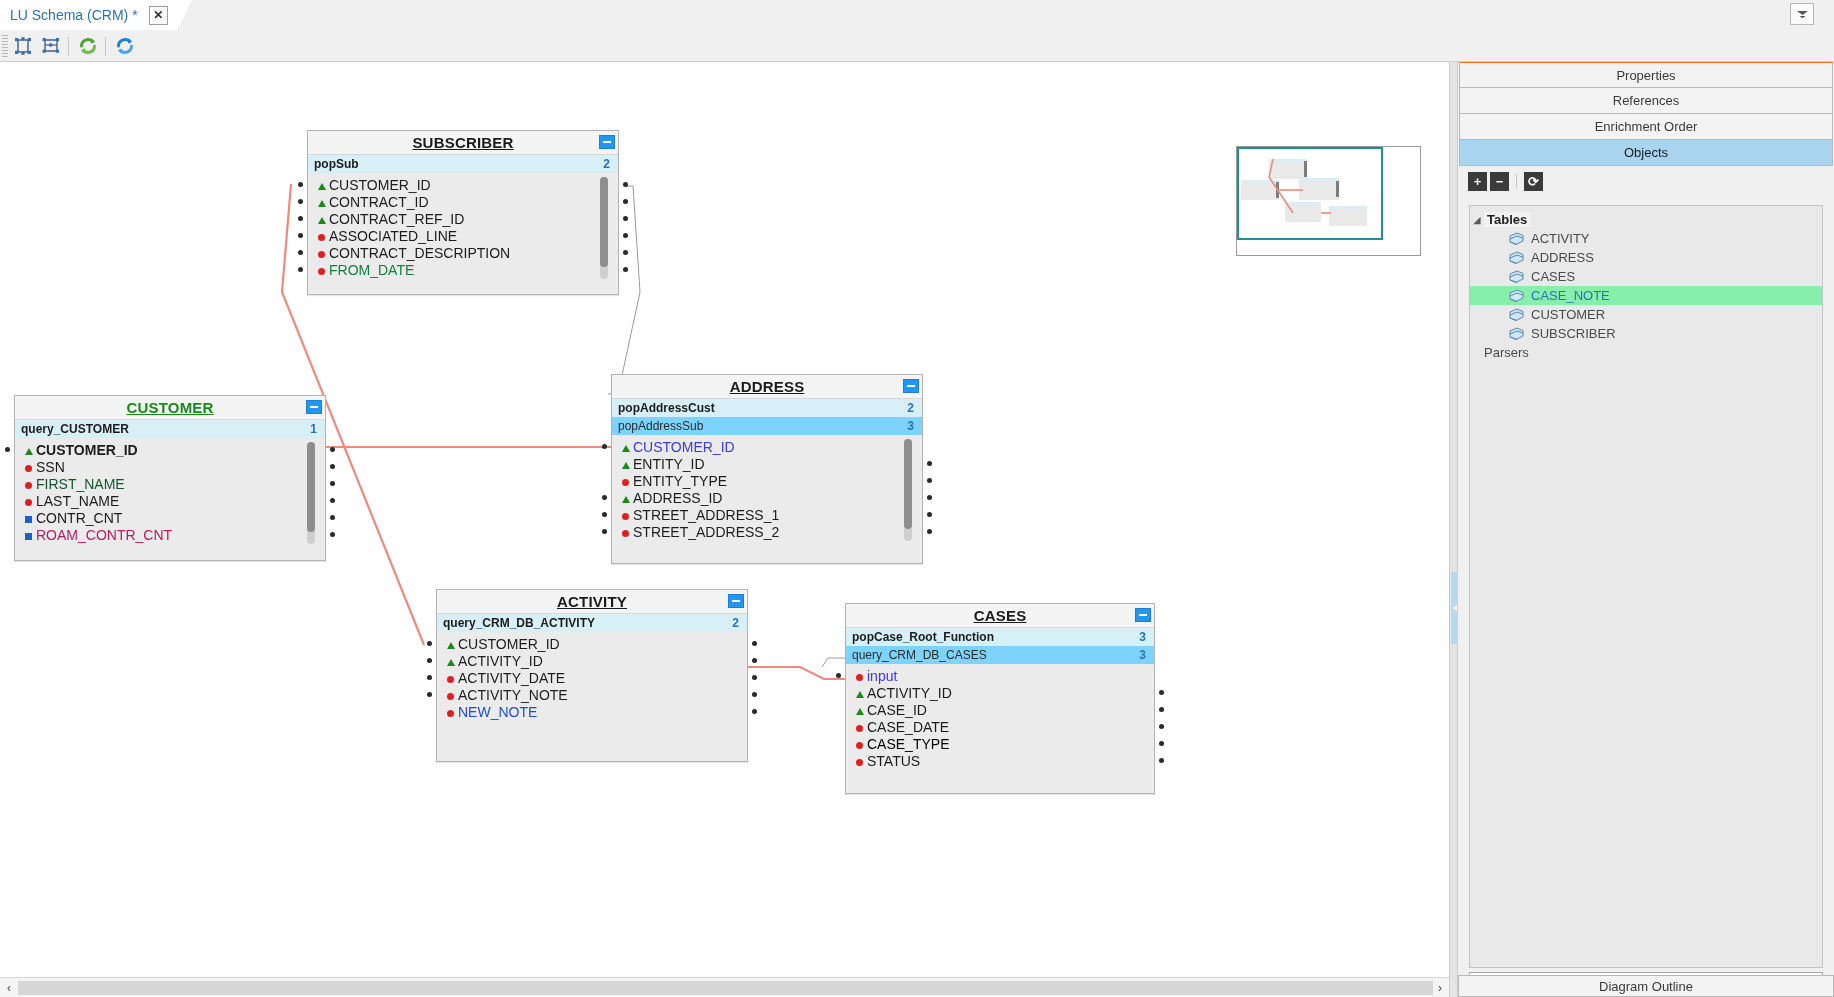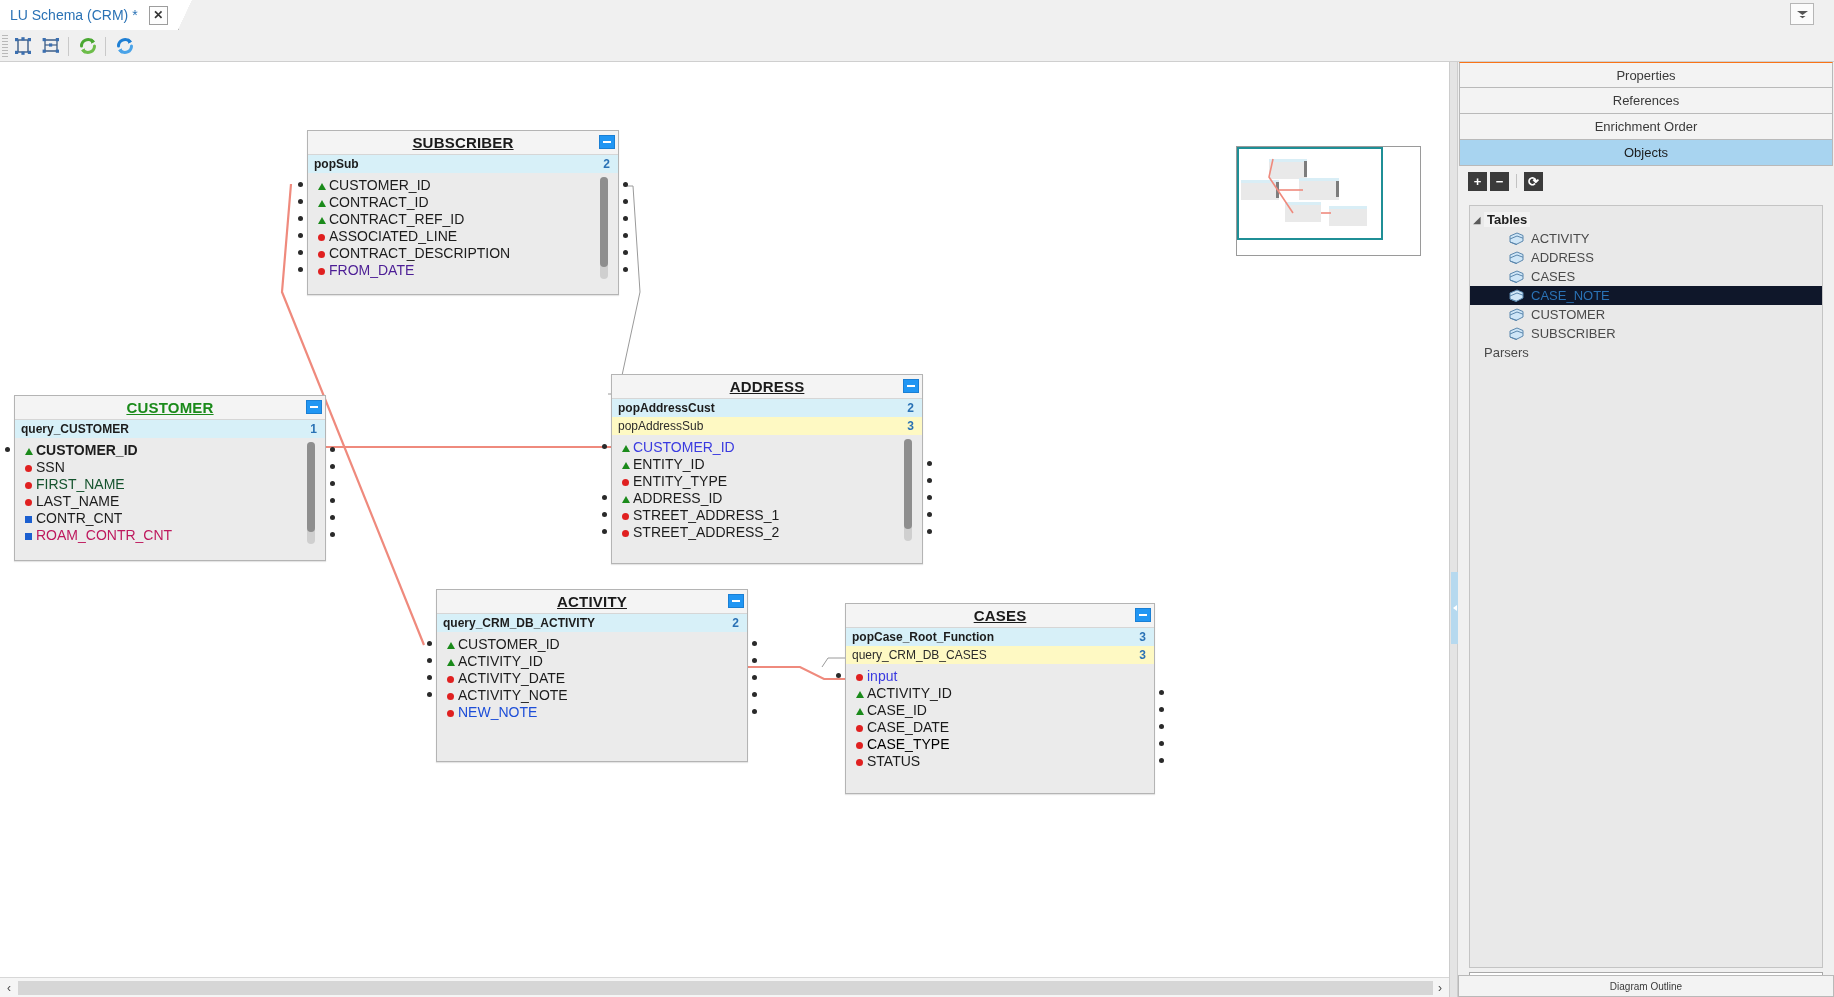--- a/index.html
+++ b/index.html
@@ -54,21 +54,21 @@
   .node-title span.t{font-size:15px;font-weight:bold;letter-spacing:.2px;
     text-decoration:underline;color:#1b1b1b;}
   .node-title span.t.green{color:#1a8a1a;}
   .node-min{position:absolute;right:3px;top:4px;width:16px;height:14px;
     background:#2196f3;border:1px solid #1a7fd4;box-sizing:border-box;
     display:flex;align-items:center;justify-content:center;}
   .node-min i{display:block;width:8px;height:2px;background:#fff;}
   .poprow{height:18px;display:flex;align-items:center;padding:0 8px 0 6px;
     font-size:12px;box-sizing:border-box;justify-content:space-between;}
   .poprow.sel{background:#d7f0f8;}
-  .poprow.alt{background:#fef9c3;}
+  .poprow.alt{background:#7dd3fc;}
   .poprow .pname{font-weight:bold;color:#1c1c1c;}
   .poprow.alt .pname{font-weight:normal;color:#2b2b2b;}
   .poprow .pnum{color:#2a72b5;font-weight:bold;font-size:12px;}
   .fields{padding-top:3px;}
   .field{height:17px;display:flex;align-items:center;padding-left:8px;font-size:14px;
     color:#1c1c1c;white-space:nowrap;}
   .field.bold{font-weight:bold;}
   .field .mk{width:11px;display:inline-block;margin-right:2px;text-align:center;
     flex:0 0 11px;}
   .tri{display:inline-block;width:0;height:0;border-left:4px solid transparent;
@@ -121,31 +121,31 @@
   .objsep{width:1px;height:14px;background:#c2c2c2;margin:0 4px;}
   .tree{position:absolute;left:11px;top:143px;width:354px;height:763px;
     background:#e9e9e9;border:1px solid #c4c4c4;box-sizing:border-box;
     padding-top:4px;overflow:hidden;}
   .tnode{height:19px;display:flex;align-items:center;font-size:13px;color:#3a3a3a;}
   .tnode .arrow{width:14px;text-align:center;font-size:9px;color:#5a5a5a;}
   .tnode.root{font-weight:bold;color:#1f1f1f;}
   .tnode.root .lbl{background:#f2f2f2;padding:0 3px;}
   .tleaf{height:19px;display:flex;align-items:center;font-size:13px;color:#4a4a4a;
     padding-left:38px;}
-  .tleaf.sel{background:#0f172a;}
+  .tleaf.sel{background:#86efac;}
   .tleaf.sel .lbl{color:#2a72b5;}
   .tleaf .ic{width:18px;display:flex;align-items:center;margin-right:5px;}
   .tparsers{height:19px;display:flex;align-items:center;font-size:13px;color:#4a4a4a;
     padding-left:14px;}
   .searchrow{position:absolute;left:11px;top:910px;width:354px;height:22px;
     background:#fff;border:1px solid #a8a8a8;box-sizing:border-box;
     display:flex;align-items:center;justify-content:flex-end;padding-right:5px;}
   .rfooter{position:absolute;left:1458px;top:975px;width:376px;height:22px;
     background:#f3f3f3;border:1px solid #b9b9b9;box-sizing:border-box;
-    display:flex;align-items:center;justify-content:center;font-size:10px;color:#3a3a3a;}
+    display:flex;align-items:center;justify-content:center;font-size:13px;color:#3a3a3a;}
 </style>
 </head>
 <body>
 
 <div class="app">
 
   <div class="tabstrip">
     <div class="tab">
       <span class="tab-label">LU Schema (CRM)</span>
       <span class="tab-dirty">*</span>
@@ -246,21 +246,21 @@
             <div class="field">
         <span class="mk"><span class="dot"></span></span>
         <span class="fname" style="color:#1c1c1c">ASSOCIATED_LINE</span>
       </div>
             <div class="field">
         <span class="mk"><span class="dot"></span></span>
         <span class="fname" style="color:#1c1c1c">CONTRACT_DESCRIPTION</span>
       </div>
             <div class="field">
         <span class="mk"><span class="dot"></span></span>
-        <span class="fname" style="color:#4c1d95">FROM_DATE</span>
+        <span class="fname" style="color:#15803d">FROM_DATE</span>
       </div>
           </div>
           <div class="node-scroll" style="right: 10px; top: 46px; height: 102px;">
             <i style="height:90px;"></i>
           </div>
         </div>
         <div class="port" style="left: 298px; top: 120px;"></div>
         <div class="port" style="left: 623px; top: 120px;"></div>
         <div class="port" style="left: 298px; top: 137px;"></div>
         <div class="port" style="left: 623px; top: 137px;"></div>

